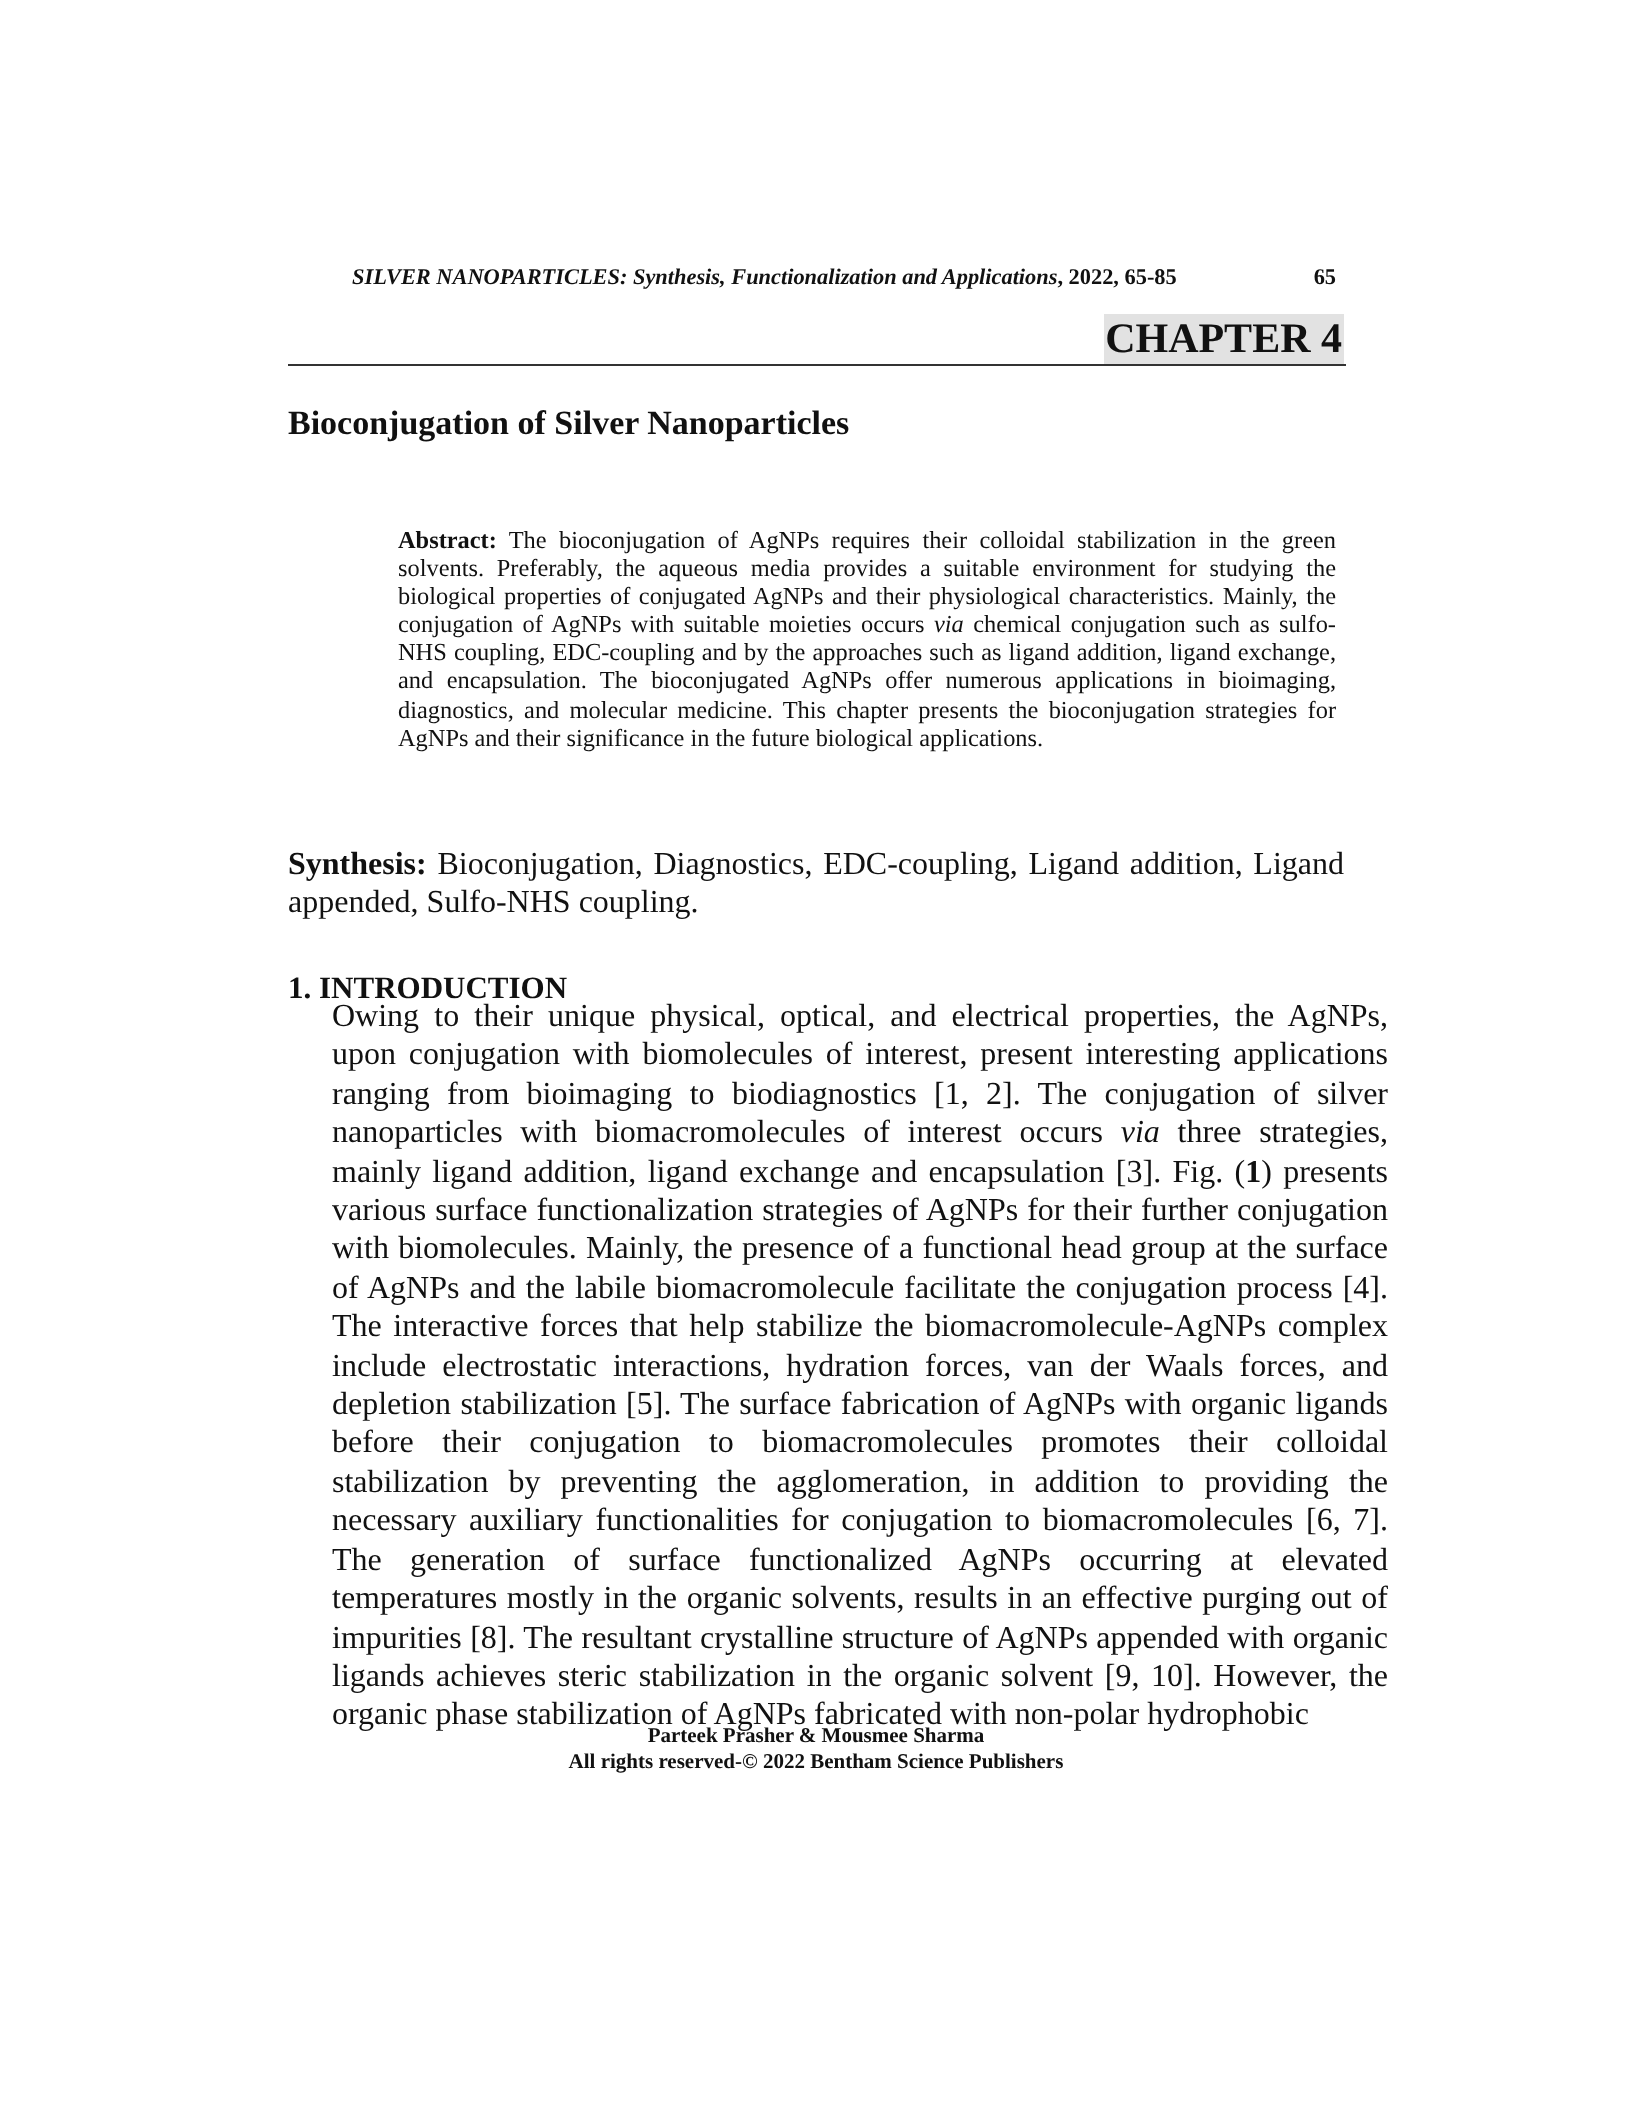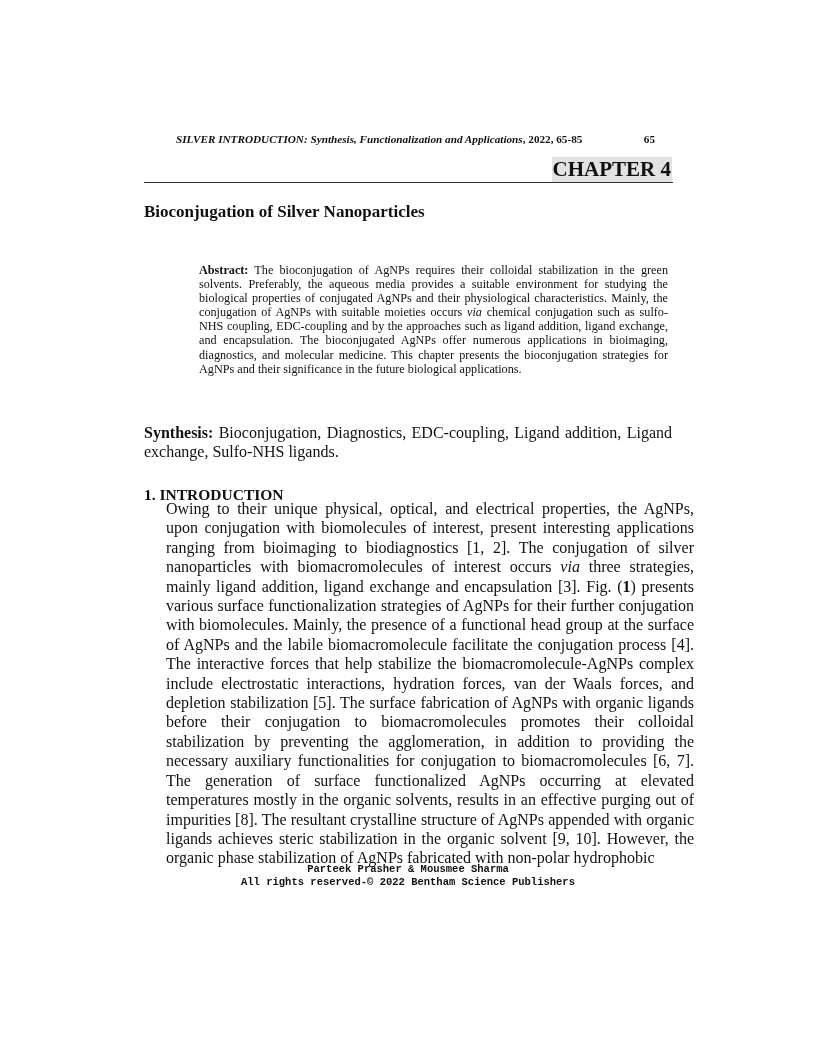--- a/index.html
+++ b/index.html
@@ -1,50 +1,50 @@
 <!DOCTYPE html>
 <html><head>
 <meta charset="utf-8">
 <style>
   html, body { margin: 0; padding: 0; background: #ffffff; }
   body { width: 816px; height: 1056px; position: relative; overflow: hidden; font-family: "Liberation Serif", serif; color: #111; }
   .running-head { position: absolute; left: 176px; top: 133px; width: 496px; font-size: 11.2px; font-weight: bold; white-space: nowrap; }
   .running-head .rh-title { font-style: italic; }
-  .running-head .rh-page { position: absolute; right: 17px; top: 0; font-style: normal; }
+  .running-head .rh-page { position: absolute; right: 4px; top: 0; font-style: normal; }
   .chapter { position: absolute; right: 144px; top: 157px; font-size: 21px; font-weight: bold; background: #e2e2e2; padding: 0 1px; line-height: 25px; }
   .rule { position: absolute; left: 144px; top: 182px; width: 529px; height: 1px; background: #333; }
   .title { position: absolute; left: 144px; top: 197px; font-size: 17px; font-weight: bold; line-height: 30px; white-space: nowrap; }
   .abstract { position: absolute; left: 174px; top: 263px; width: 469px; font-size: 12.2px; line-height: 14.1px; text-align: justify; margin-left: 25px; }
   .abstract b { font-weight: bold; }
   .keywords { position: absolute; left: 144px; top: 423px; width: 528px; font-size: 16px; line-height: 19px; text-align: justify; }
   .section { position: absolute; left: 144px; top: 470px; font-size: 15.5px; font-weight: bold; margin-top: 16px; }
   .body-text { position: absolute; left: 144px; top: 499px; width: 528px; font-size: 16px; line-height: 19.4px; text-align: justify; margin-left: 22px; }
-  .footer { position: absolute; left: 0; width: 816px; text-align: center; font-size: 10.5px; font-weight: bold; font-family: Liberation Mono, monospace; }
+  .footer { position: absolute; left: 0; width: 816px; text-align: center; font-size: 10.5px; font-weight: bold; }
   .footer.l1 { top: 863px; }
   .footer.l2 { top: 876px; }
 </style>
 </head>
 <body>
 
 <div class="running-head">
-  <span class="rh-title">SILVER INTRODUCTION: Synthesis, Functionalization and Applications</span><span>, 2022, 65-85</span>
+  <span class="rh-title">SILVER NANOPARTICLES: Synthesis, Functionalization and Applications</span><span>, 2022, 65-85</span>
   <span class="rh-page">65</span>
 </div>
 
 <div class="chapter">CHAPTER 4</div>
 <div class="rule"></div>
 
 <h1 class="title" style="margin:0">Bioconjugation of Silver Nanoparticles</h1>
 
 <div class="abstract">
   <b>Abstract:</b><span> The bioconjugation of AgNPs requires their colloidal stabilization in the green solvents. Preferably, the aqueous media provides a suitable environment for studying the biological properties of conjugated AgNPs and their physiological characteristics. Mainly, the conjugation of AgNPs with suitable moieties occurs </span><i>via</i><span> chemical conjugation such as sulfo-NHS coupling, EDC-coupling and by the approaches such as ligand addition, ligand exchange, and encapsulation. The bioconjugated AgNPs offer numerous applications in bioimaging, diagnostics, and molecular medicine. This chapter presents the bioconjugation strategies for AgNPs and their significance in the future biological applications.</span>
 </div>
 
 <div class="keywords">
-  <b>Synthesis:</b><span> Bioconjugation, Diagnostics, EDC-coupling, Ligand addition, Ligand exchange, Sulfo-NHS ligands.</span>
+  <b>Synthesis:</b><span> Bioconjugation, Diagnostics, EDC-coupling, Ligand addition, Ligand appended, Sulfo-NHS coupling.</span>
 </div>
 
 <div class="section">1. INTRODUCTION</div>
 
 <div class="body-text"><span>Owing to their unique physical, optical, and electrical properties, the AgNPs, upon conjugation with biomolecules of interest, present interesting applications ranging from bioimaging to biodiagnostics [1, 2]. The conjugation of silver nanoparticles with biomacromolecules of interest occurs </span><i>via</i><span> three strategies, mainly ligand addition, ligand exchange and encapsulation [3]. Fig. (</span><b>1</b><span>) presents various surface functionalization strategies of AgNPs for their further conjugation with biomolecules. Mainly, the presence of a functional head group at the surface of AgNPs and the labile biomacromolecule facilitate the conjugation process [4]. The interactive forces that help stabilize the biomacromolecule-AgNPs complex include electrostatic interactions, hydration forces, van der Waals forces, and depletion stabilization [5]. The surface fabrication of AgNPs with organic ligands before their conjugation to biomacromolecules promotes their colloidal stabilization by preventing the agglomeration, in addition to providing the necessary auxiliary functionalities for conjugation to biomacromolecules [6, 7]. The generation of surface functionalized AgNPs occurring at elevated temperatures mostly in the organic solvents, results in an effective purging out of impurities [8]. The resultant crystalline structure of AgNPs appended with organic ligands achieves steric stabilization in the organic solvent [9, 10]. However, the organic phase stabilization of AgNPs fabricated with non-polar hydrophobic</span></div>
 
 <div class="footer l1">Parteek Prasher &amp; Mousmee Sharma</div>
 <div class="footer l2">All rights reserved-© 2022 Bentham Science Publishers</div>
 
 </body></html>

